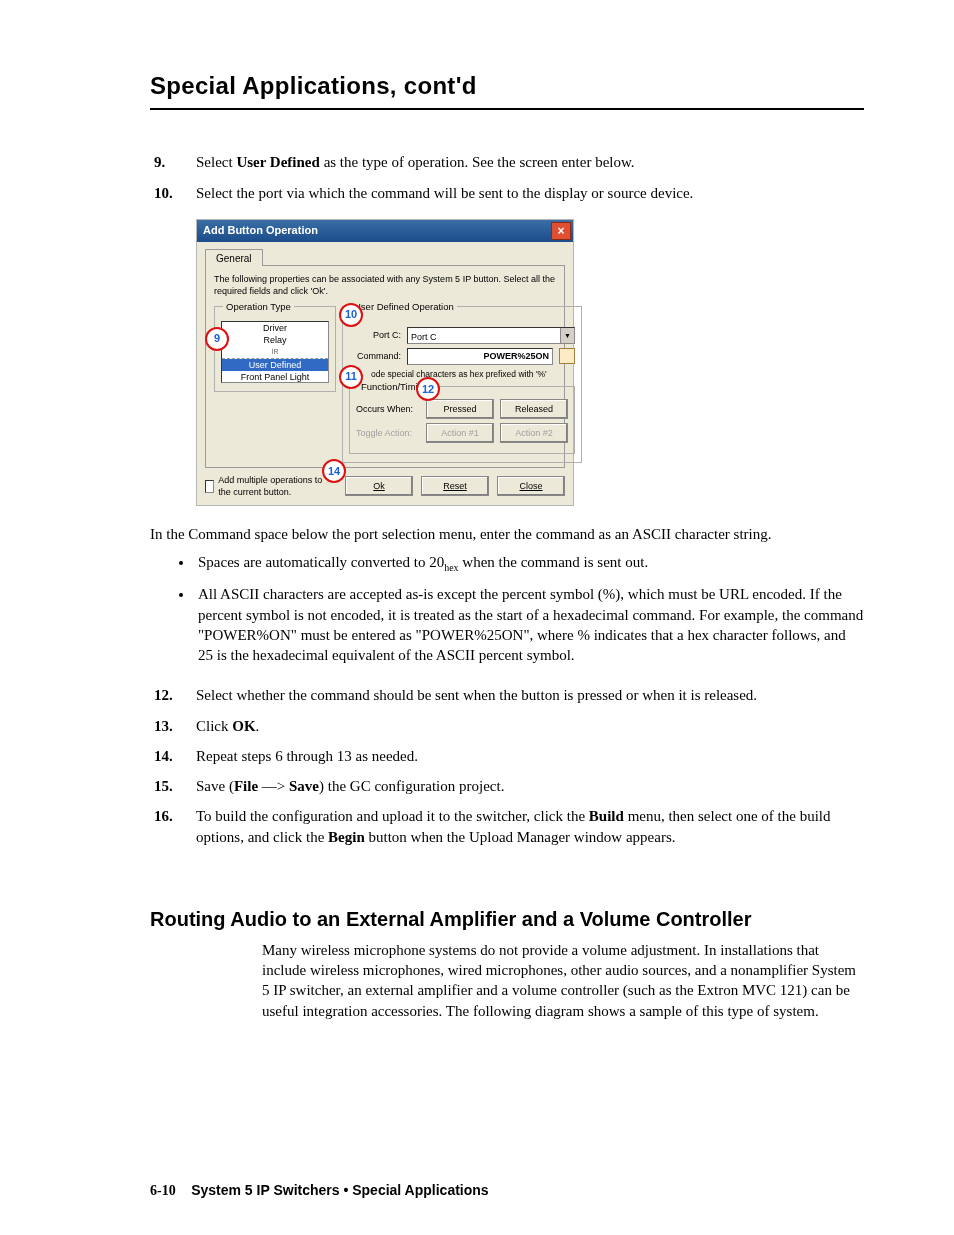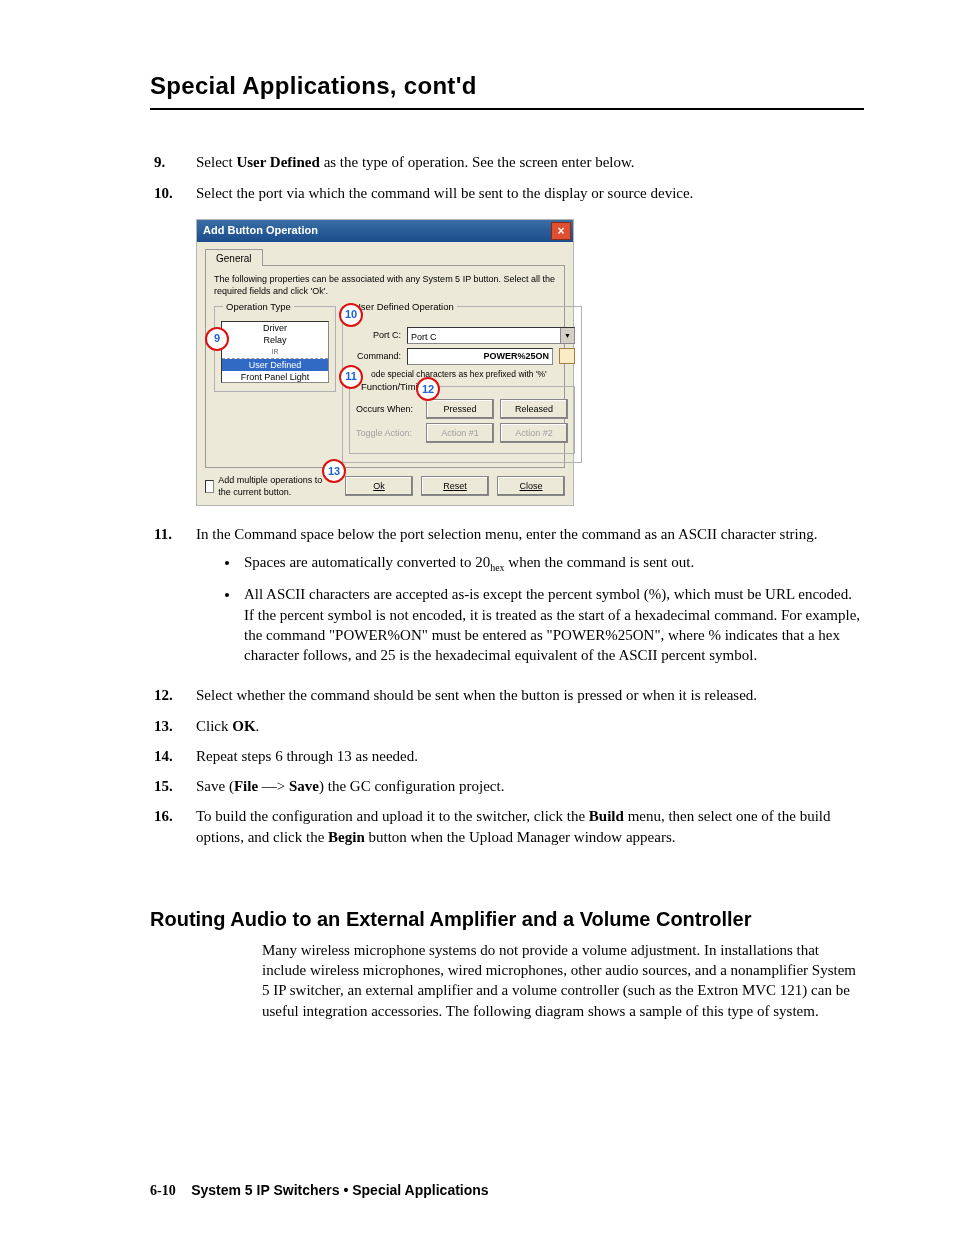--- a/index.html
+++ b/index.html
@@ -383,35 +383,34 @@
         </div>
       </div>
 
       <div class="bottom-row">
         <span class="chk">
           <span class="box"></span>
           <span>Add multiple operations to the current button.</span>
         </span>
         <span class="btn" style="position:relative;">
           <span style="text-decoration:underline;">Ok</span>
-          <span class="callout" style="left:-24px; top:-18px;">13</span>
+          <span class="callout" style="left:-24px; top:-18px;">14</span>
         </span>
         <span class="btn">
             <span style="text-decoration:underline;">Reset</span>
           </span>
         <span class="btn">
             <span style="text-decoration:underline;">Close</span>
           </span>
       </div>
     </div>
   </div>
 
   <ol class="steps">
     <li>
-      <span class="step-num">11.</span>
       <span class="step-body">
         <span>In the Command space below the port selection menu, enter the command as an ASCII character string.</span>
         <ul class="sub-bullets">
           <li>Spaces are automatically converted to 20<sub style="font-size:10px;">hex</sub> when the command is sent out.</li>
           <li>All ASCII characters are accepted as-is except the percent symbol (%), which must be URL encoded.  If the percent symbol is not encoded, it is treated as the start of a hexadecimal command.  For example, the command "POWER%ON" must be entered as "POWER%25ON", where % indicates that a hex character follows, and 25 is the hexadecimal equivalent of the ASCII percent symbol.</li>
         </ul>
       </span>
     </li>
     <li>
       <span class="step-num">12.</span>

